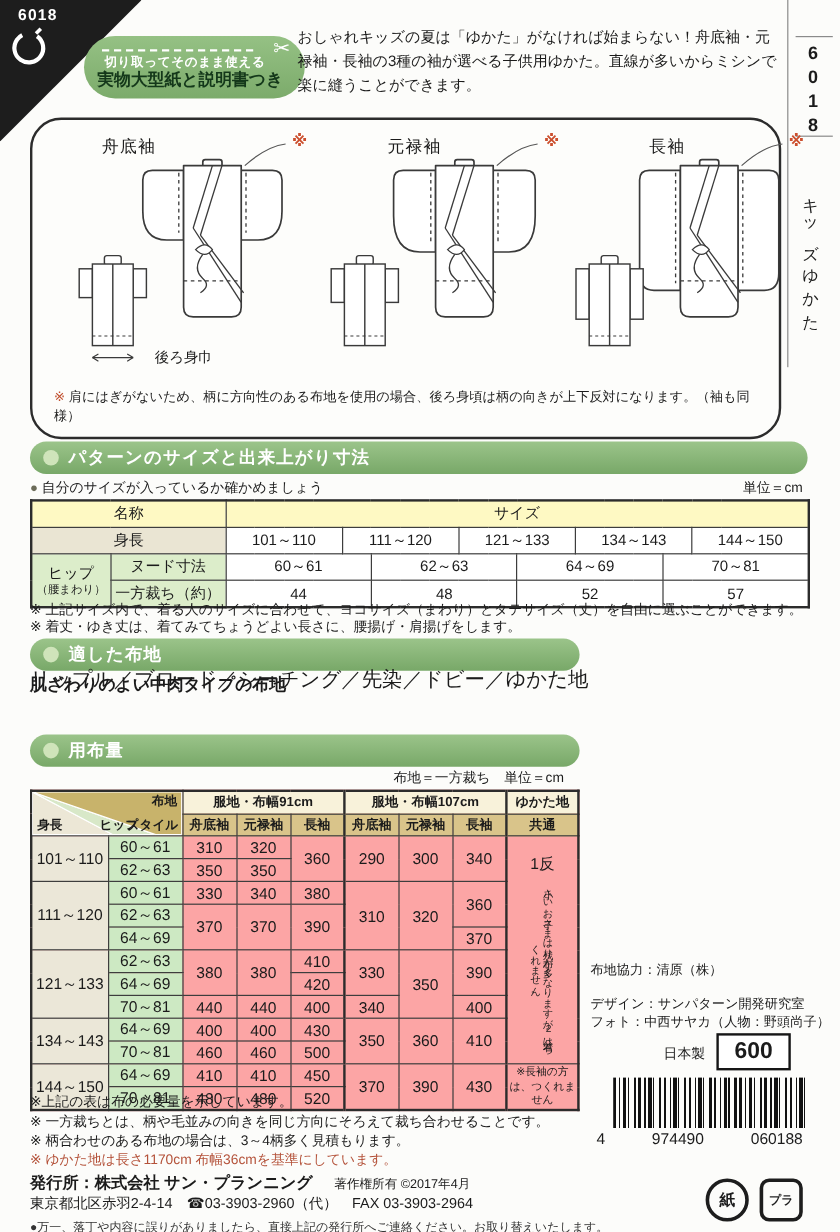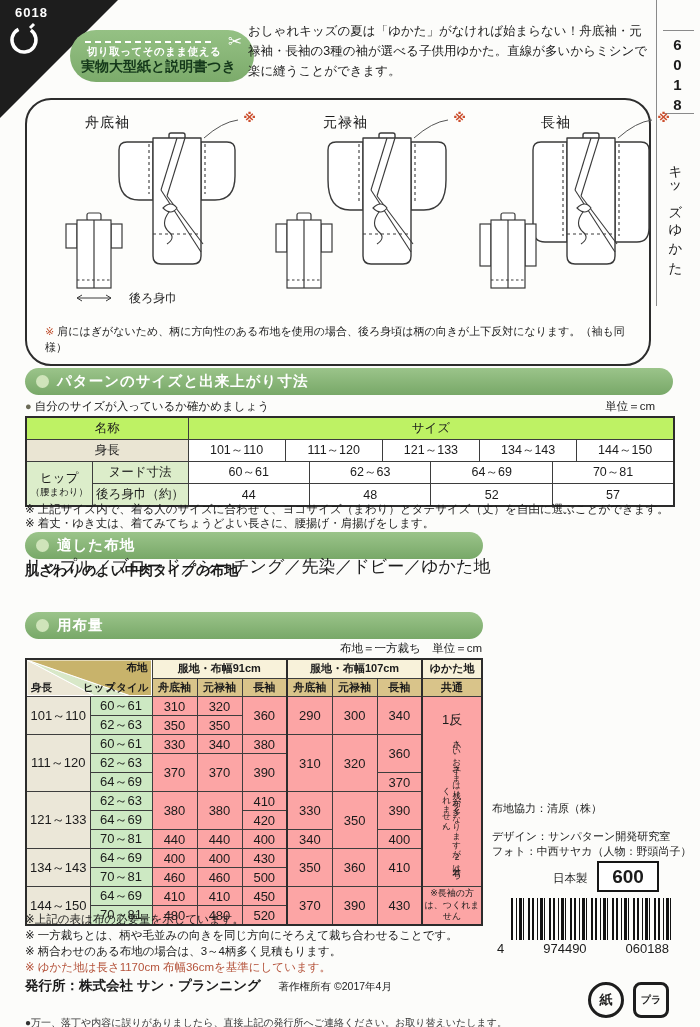--- a/index.html
+++ b/index.html
@@ -43,40 +43,40 @@
   .illus-note{position:absolute;left:18px;right:12px;bottom:9px;font-size:11px;line-height:1.4;}
   .mark-red{color:#c1502f;}
 
   
   .sec-bar{position:absolute;height:27px;border-radius:14px;background:linear-gradient(#9bc48a,#78a868);}
   .sec-dot{position:absolute;left:11px;top:7px;width:13px;height:13px;border-radius:50%;background:#cfe4ba;}
   .sec-title{position:absolute;left:32px;top:4px;color:#fff;font-size:14.5px;font-weight:bold;letter-spacing:1px;}
 
   .sub-row{position:absolute;left:25px;top:399px;width:648px;font-size:11.5px;}
   .sub-bullet{color:#6b6b58;font-size:11px;}
-  .unit-right{position:absolute;right:18px;top:0;}
+  .unit-right{position:absolute;right:4px;top:0;}
 
   
   table.sizes{position:absolute;left:25px;top:416px;width:648px;border-collapse:collapse;table-layout:fixed;
               font-size:12.5px;background:#fff;}
   table.sizes th,table.sizes td{border:1px solid #3d3d3d;text-align:center;padding:1px 0;font-weight:normal;height:19px;}
   table.sizes{border:2px solid #2c2c2c;}
-  .hdr-gray{background:#bef264;}
+  .hdr-gray{background:#fef9c3;}
   .hdr-beige{background:#eae5d3;}
   .hdr-green{background:#dcedca;}
   .hip-label-sub{font-size:9.5px;display:block;line-height:1;}
 
   .size-notes{position:absolute;left:25px;width:648px;font-size:11.5px;line-height:1.38;}
 
   .fabric-head{position:absolute;left:25px;top:562px;font-size:14px;font-weight:bold;}
   .fabric-list{position:absolute;left:25px;top:555px;font-size:17px;}
   .side-box{position:absolute;left:513px;top:528px;width:145px;height:82px;border:1.5px solid #6b6b6b;
             padding:6px 8px;font-size:11.5px;line-height:1.5;white-space:pre-line;background:#fdfdfb;box-sizing:border-box;}
 
-  .yard-unit{position:absolute;left:25px;top:641px;width:457px;text-align:right;font-size:11.5px;}
+  .yard-unit{position:absolute;left:13px;top:641px;width:457px;text-align:right;font-size:11.5px;}
 
   
   table.yard{position:absolute;left:25px;top:658px;width:456px;border-collapse:collapse;table-layout:fixed;
              font-size:13px;background:#fca5a5;}
   table.yard{border:2px solid #2c2c2c;}
   table.yard th,table.yard td{border:1px solid #3d3d3d;text-align:center;padding:0;font-weight:normal;}
   table.yard thead th{font-size:11px;font-weight:bold;height:17px;}
   .grp-hdr{background:#f8f2da;}
   .slv-hdr{background:#d9c48a;}
   .gl{border-left:2px solid #2c2c2c !important;}
@@ -308,21 +308,21 @@
         <span>ヒップ</span>
         <span class="hip-label-sub">（腰まわり）</span>
       </th>
       <th class="hdr-green">ヌード寸法</th>
       <td colspan="5">60～61</td>
       <td colspan="5">62～63</td>
       <td colspan="5">64～69</td>
       <td colspan="5">70～81</td>
     </tr>
     <tr>
-      <th class="hdr-green">後ろ身巾（約）</th>
+      <th class="hdr-green">一方裁ち（約）</th>
       <td colspan="5">44</td>
       <td colspan="5">48</td>
       <td colspan="5">52</td>
       <td colspan="5">57</td>
     </tr>
   </tbody>
     </table>
 
   <div class="size-notes" style="top:516px">※ 着丈・ゆき丈は、着てみてちょうどよい長さに、腰揚げ・肩揚げをします。</div>
   <div class="size-notes" style="top:502px">※ 上記サイズ内で、着る人のサイズに合わせて、ヨコサイズ（まわり）とタテサイズ（丈）を自由に選ぶことができます。</div>
@@ -496,15 +496,16 @@
     </div>
   </div>
 
   <div class="recycle rec-paper">紙</div>
   <div class="recycle rec-plastic">プラ</div>
 
   <div class="pub1">
     <span>発行所：株式会社 サン・プランニング</span>
     <span class="copy">著作権所有 ©2017年4月</span>
   </div>
+  <div class="pub2">東京都北区赤羽2-4-14　☎03-3903-2960（代）　FAX 03-3903-2964</div>
   <div class="pub3">●万一、落丁や内容に誤りがありましたら、直接上記の発行所へご連絡ください。お取り替えいたします。</div>
 
 </div>
 
 </body></html>

